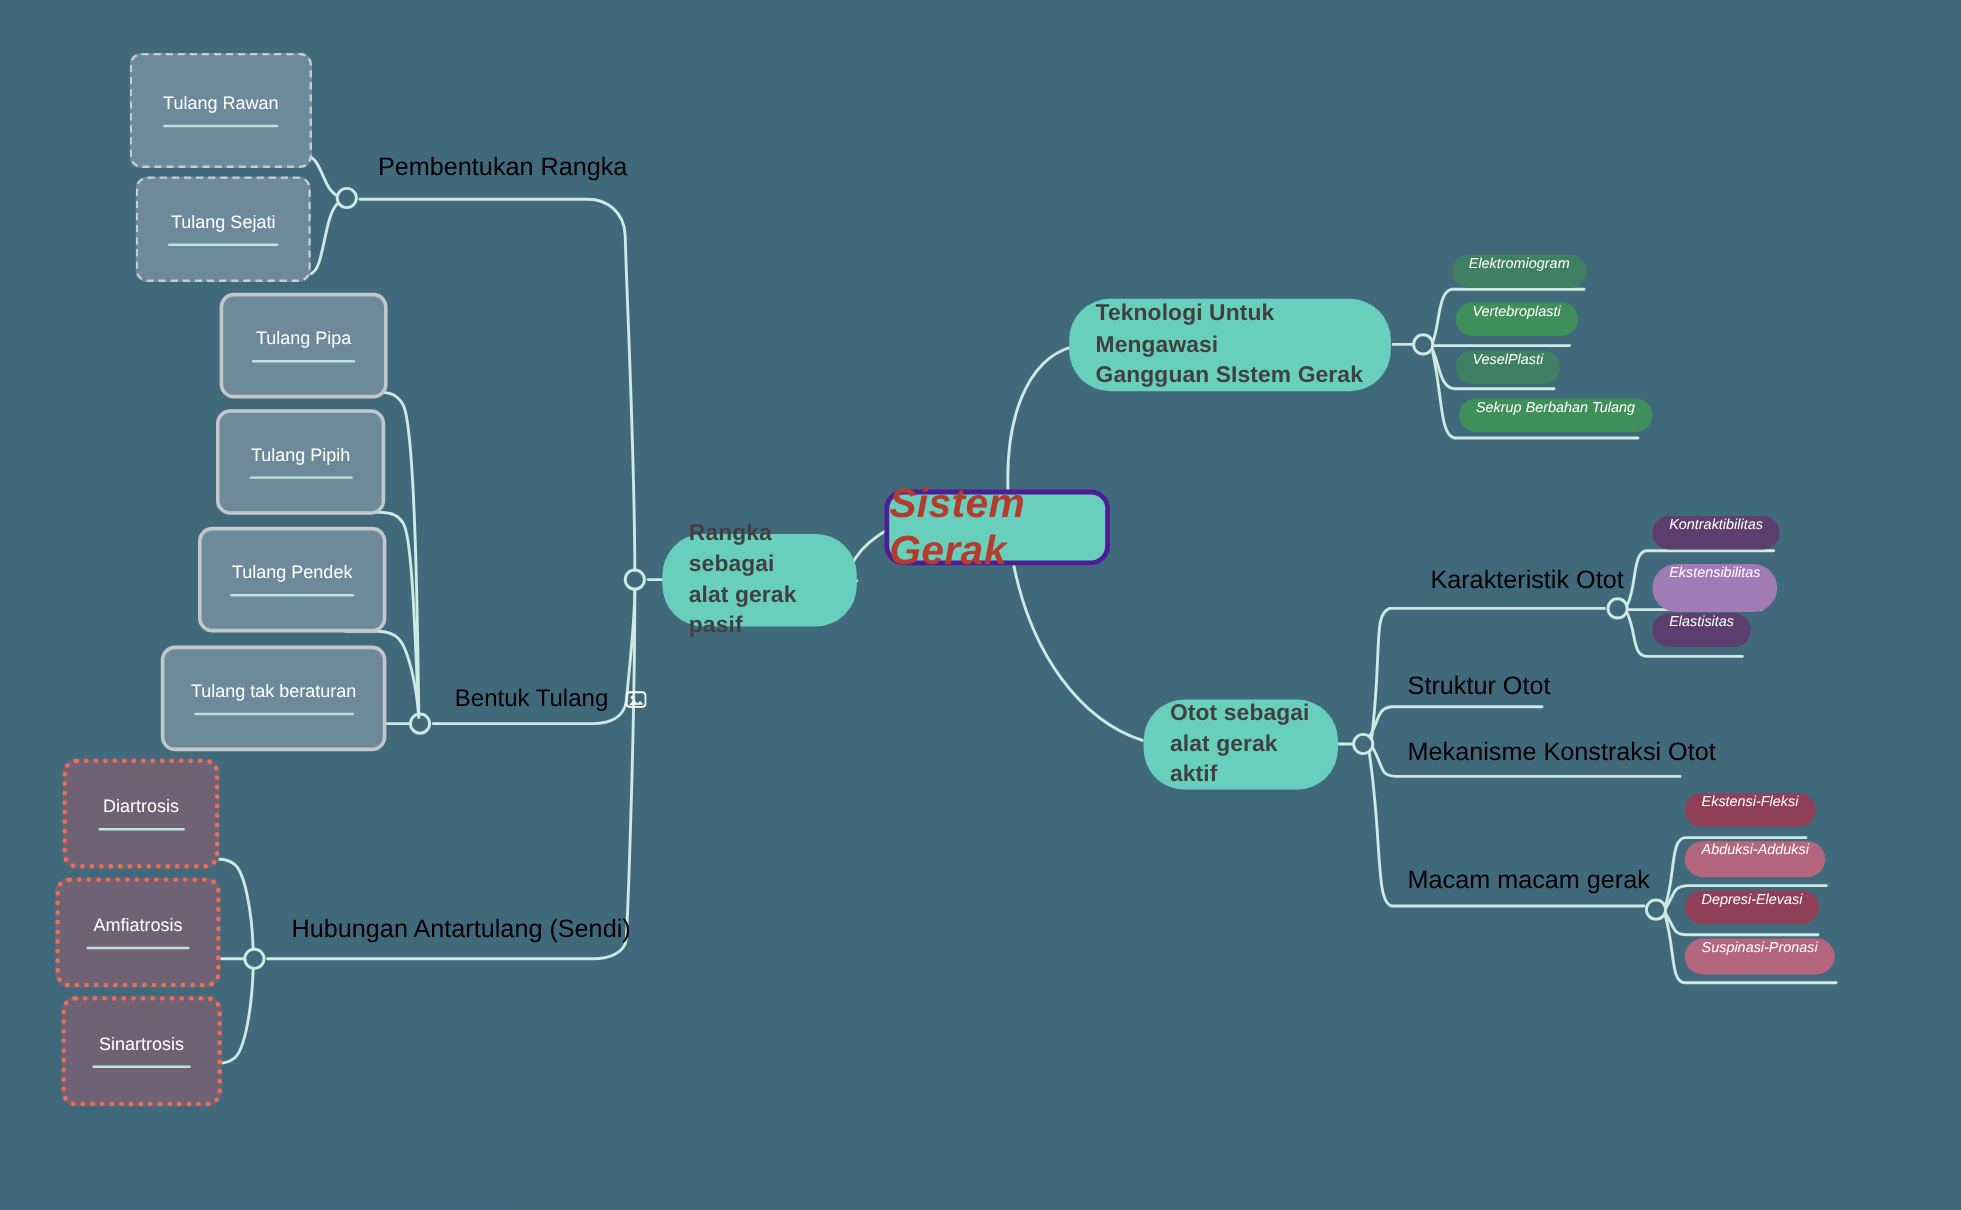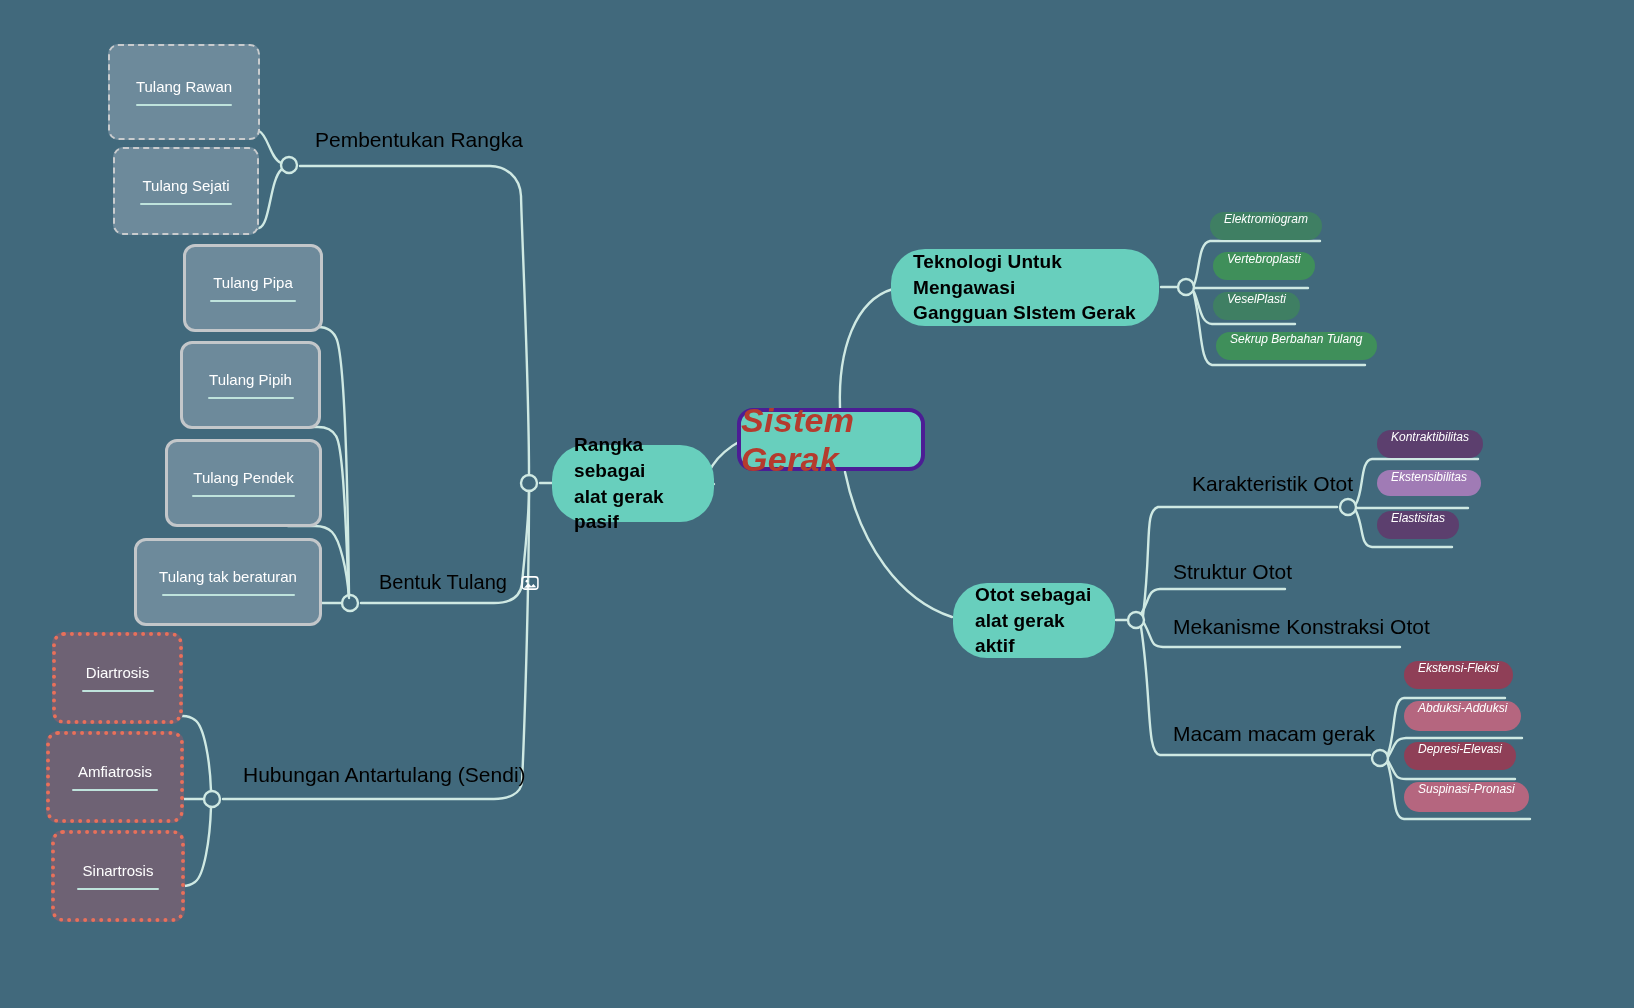--- a/index.html
+++ b/index.html
@@ -75,21 +75,21 @@
     font-style: italic;
   }
 
   
   .teal-node {
     background: #68cfbd;
     border-radius: 34px;
     padding: 14px 22px;
     align-items: flex-start;
     justify-content: center;
-    color: #000000;
+    color: #404040;
     font-weight: bold;
     font-size: 19px;
     line-height: 1.35;
     letter-spacing: .1px;
   }
   .teal-node .tl { text-align: left; width: 100%; }
 
   
   .root-node {
     background: #68cfbd;
@@ -285,21 +285,21 @@
   <div class="wire-label" style="left:1173px; top:615px;">
     <span>Mekanisme Konstraksi Otot</span>
   </div>
   <div class="wire-label" style="left:1173px; top:722px;">
     <span>Macam macam gerak</span>
   </div>
 
   <div class="node pill" style="left:1377px; top:430px; height:28px; background:#5c3f6e;">
     <span>Kontraktibilitas</span>
   </div>
-  <div class="node pill" style="left:1377px; top:470px; height:26px; background:#a07bb5;">
+  <div class="node pill" style="left:1377px; top:470px; height:40px; background:#a07bb5;">
     <span>Ekstensibilitas</span>
   </div>
   <div class="node pill" style="left:1377px; top:511px; height:28px; background:#5c3f6e;">
     <span>Elastisitas</span>
   </div>
 
   <div class="node pill" style="left:1404px; top:661px; height:28px; background:#8f3f57;">
     <span>Ekstensi-Fleksi</span>
   </div>
   <div class="node pill" style="left:1404px; top:701px; height:30px; background:#b5667f;">

